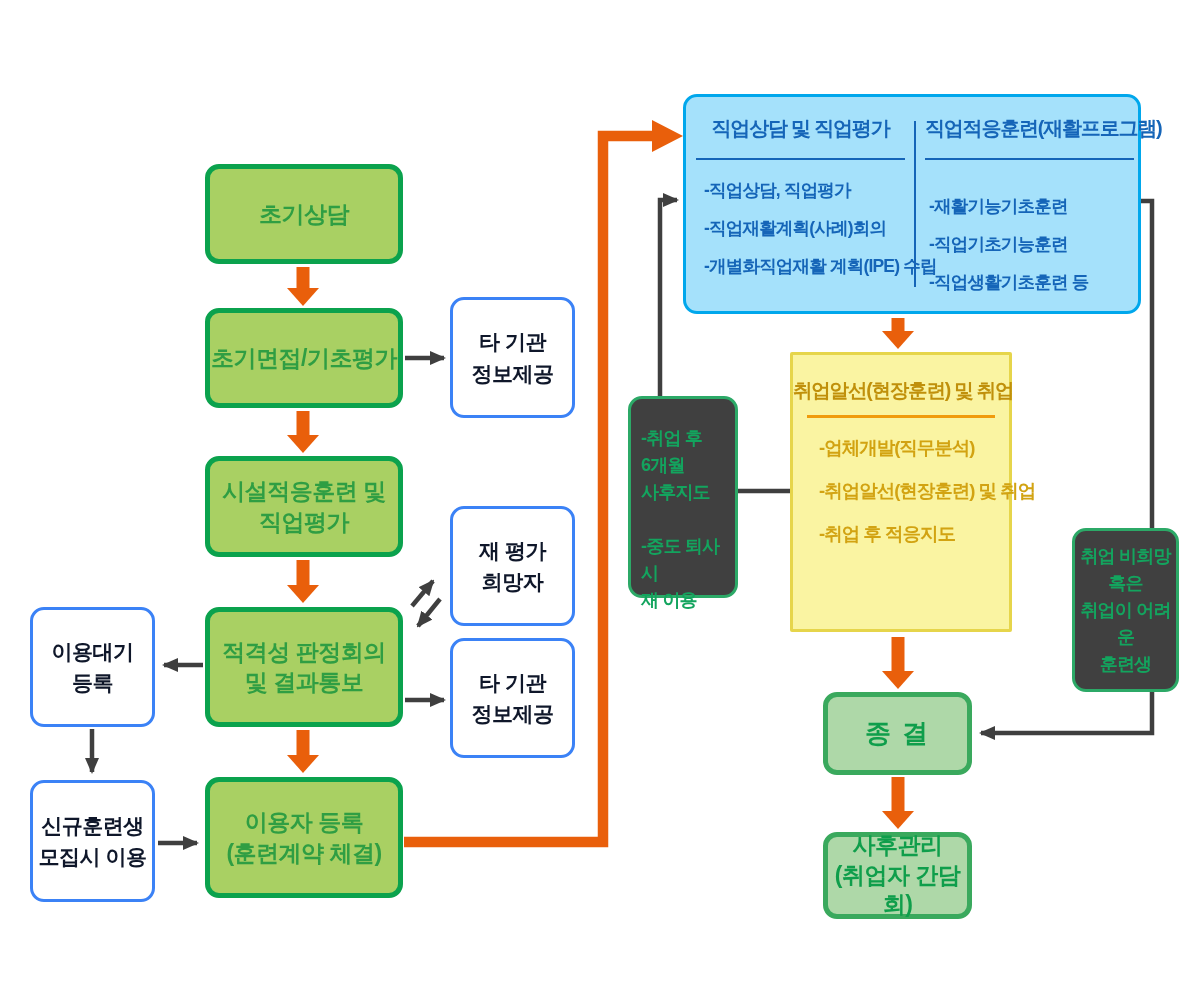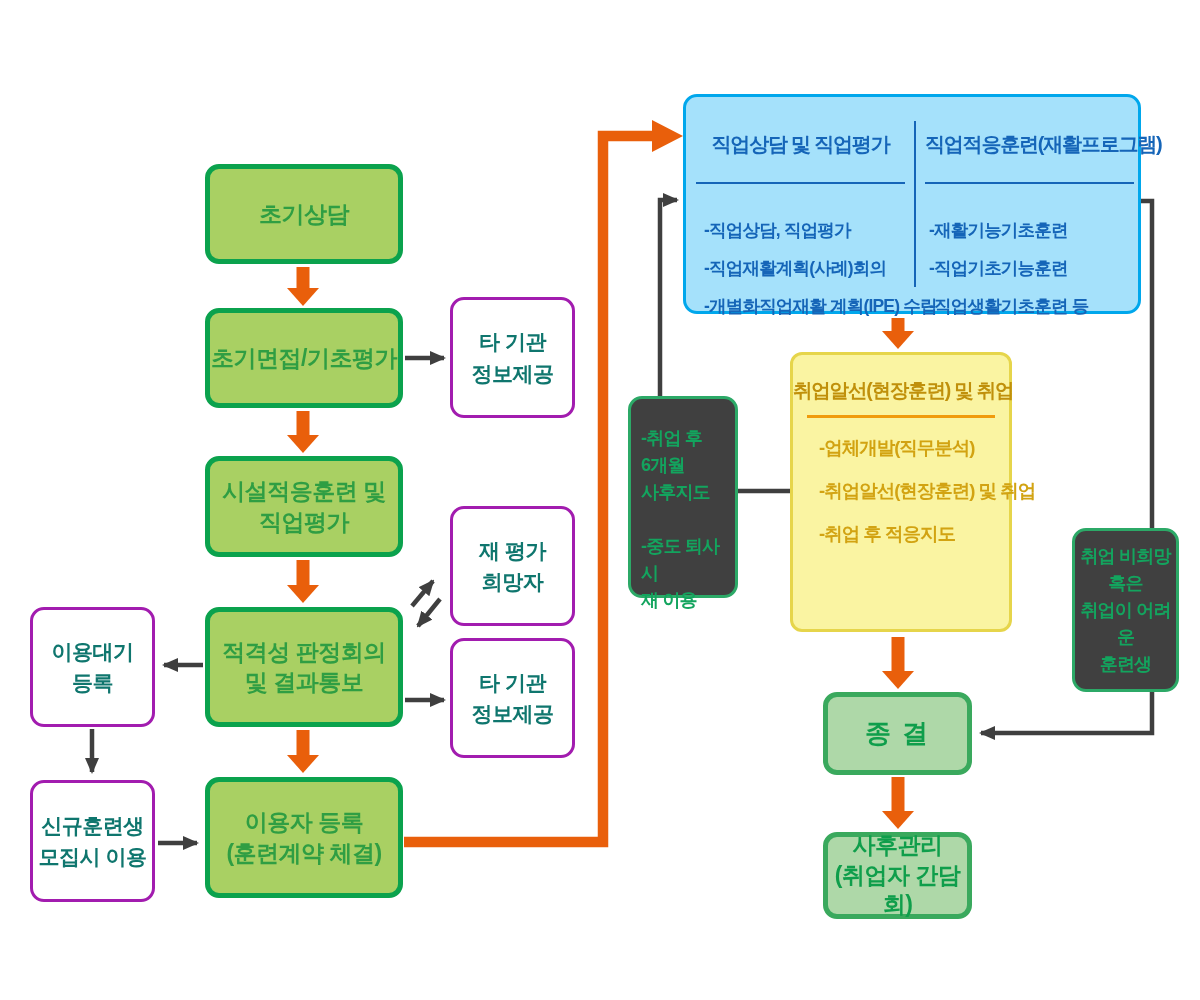--- a/index.html
+++ b/index.html
@@ -11,48 +11,48 @@
   .box{
     position:absolute;box-sizing:border-box;z-index:1;
     display:flex;align-items:center;justify-content:center;
     text-align:center;white-space:pre-line;border-radius:14px;
   }
   .stage{
     background:#a9d063;border:5px solid #0ba24d;color:#2f9e43;
     font-size:23px;line-height:1.32;letter-spacing:-0.5px;
   }
   .white-green{
-    background:#ffffff;border:3px solid #a21caf;color:#0f766e;
+    background:#ffffff;border:3px solid #3b82f6;color:#0f172a;
     font-size:21px;line-height:1.5;letter-spacing:-0.5px;
   }
   .note{
     background:#404040;border:3px solid #2ca967;color:#13a45e;
     font-size:18px;line-height:27px;letter-spacing:-0.8px;
   }
   .note-left{justify-content:flex-start;align-items:flex-start;text-align:left;padding:26px 4px 0 10px;}
   .sage{
     background:#aed8a8;border:5px solid #3aa95d;color:#0f9e4b;
     font-size:24px;line-height:1.3;letter-spacing:-0.5px;
   }
   .closure-text{font-size:26px;letter-spacing:2px;}
   .blue-panel{
     position:absolute;left:683px;top:94px;width:458px;height:220px;box-sizing:border-box;z-index:1;
     background:#a5e1fb;border:3px solid #00a7ec;border-radius:14px;display:flex;
   }
   .blue-divider{position:absolute;left:228px;top:24px;width:2px;height:166px;background:#1565b8;}
   .blue-col{width:229px;box-sizing:border-box;padding-top:18px;}
   .blue-header{
-    margin:16px 10px;padding-bottom:24px;border-bottom:2px solid #1565b8;
+    margin:0 10px;padding-bottom:16px;border-bottom:2px solid #1565b8;
     color:#1565b8;font-size:20px;text-align:center;white-space:nowrap;letter-spacing:-1.2px;
   }
   .blue-items{display:flex;flex-direction:column;gap:14px;padding:18px 2px 0 18px;align-items:flex-start;justify-content:center;}
   .blue-item{color:#1565b8;font-size:17.5px;white-space:nowrap;letter-spacing:-0.8px;}
   .yellow-panel{
     position:absolute;left:790px;top:352px;width:222px;height:280px;box-sizing:border-box;z-index:1;
-    background:#faf4a2;border:3px solid #e6d54b;border-radius:12px;
+    background:#faf4a2;border:3px solid #e6d54b;border-radius:2px;
   }
   .yellow-title{margin-top:22px;text-align:center;color:#c0900b;font-size:19.5px;white-space:nowrap;letter-spacing:-1.2px;}
   .yellow-underline{margin:11px 14px 0 14px;border-top:3px solid #f09b0c;}
   .yellow-items{display:flex;flex-direction:column;gap:18px;padding:17px 4px 0 26px;}
   .yellow-item{color:#d2a312;font-size:18.5px;white-space:nowrap;letter-spacing:-1px;}
 </style>
 </head>
 <body>
 
 <div class="canvas">

